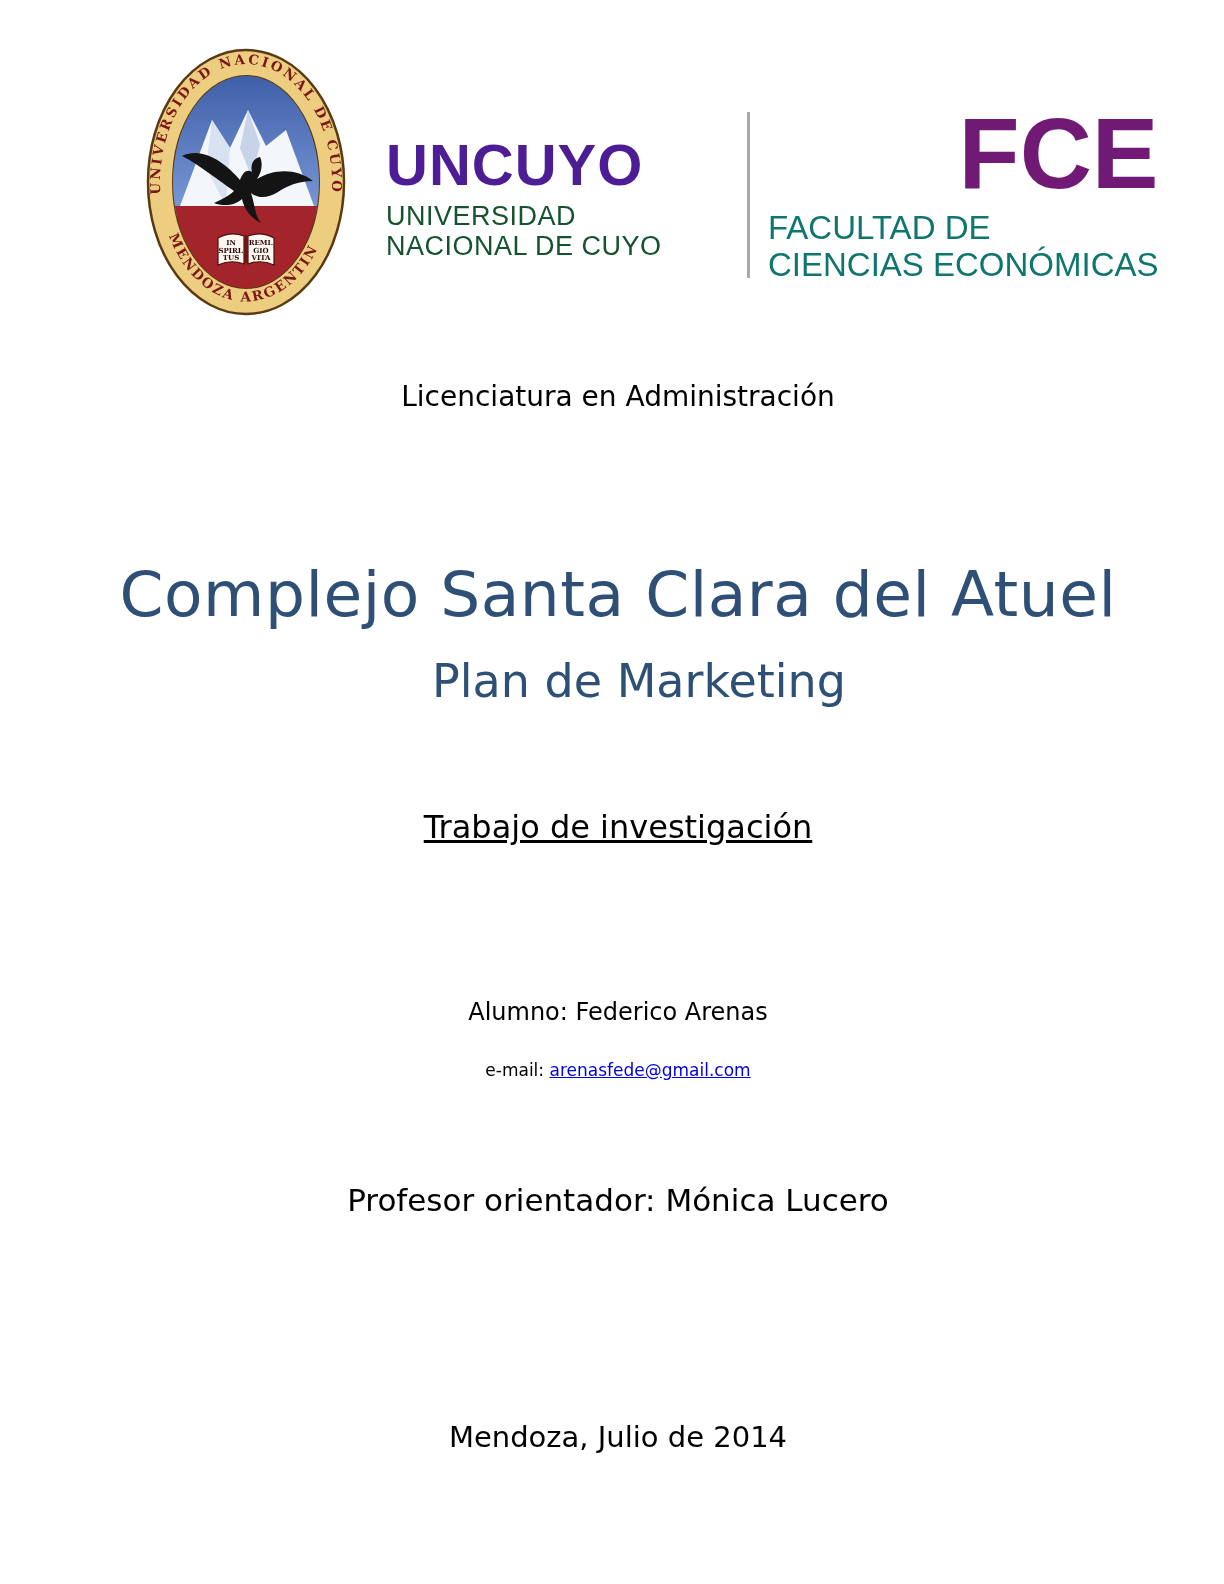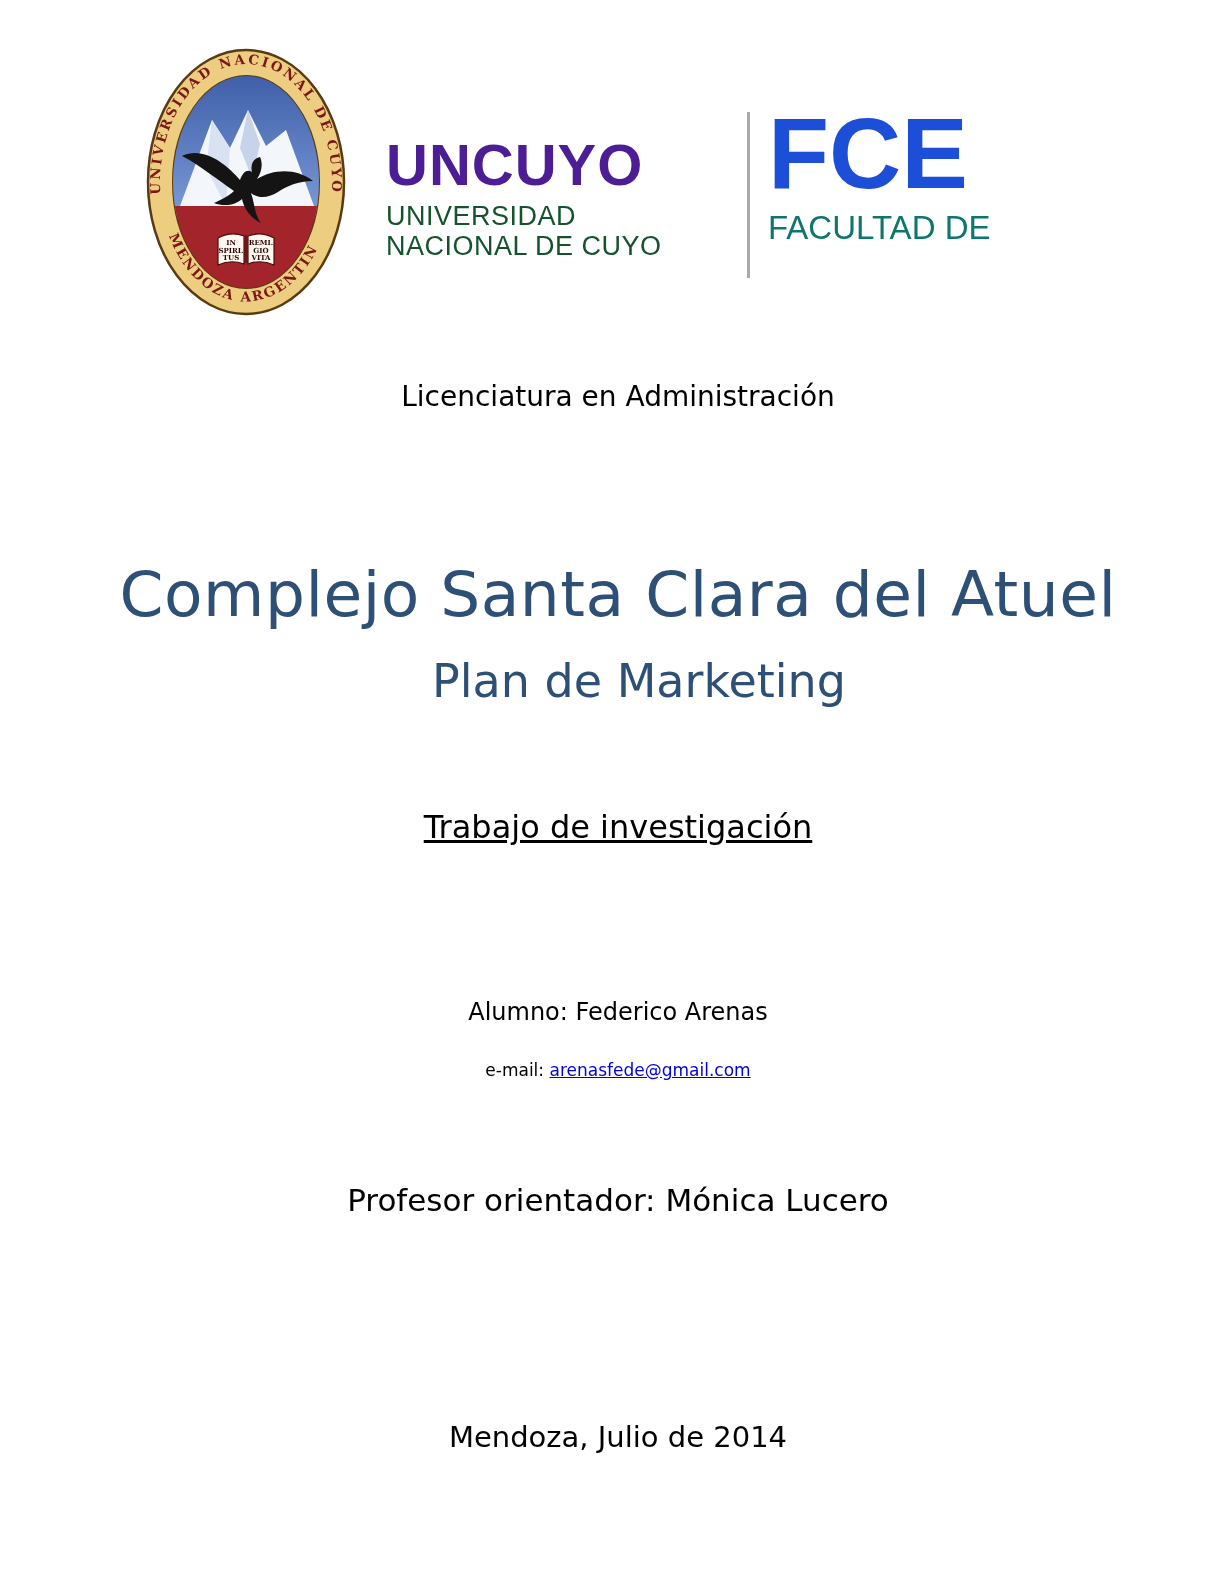--- a/index.html
+++ b/index.html
@@ -8,21 +8,21 @@
     background:#ffffff; overflow:hidden;
     font-family:"DejaVu Sans", sans-serif; color:#000;
   }
   
   .seal { position:absolute; left:146px; top:48px; width:200px; height:268px; }
   .uncuyo-block { position:absolute; left:386px; top:136px; font-family:"Liberation Sans", sans-serif; }
   .uncuyo-acronym { font-size:58px; font-weight:700; letter-spacing:1px; line-height:1; color:#4c1d95; }
   .uncuyo-sub { margin-top:7px; font-size:27px; font-weight:400; letter-spacing:0.5px; line-height:1.12; color:#14532d; }
   .logo-divider { position:absolute; left:747px; top:112px; width:3px; height:166px; background:#aaaaaa; }
   .fce-block { position:absolute; left:768px; top:104px; font-family:"Liberation Sans", sans-serif; }
-  .fce-acronym { font-size:100px; font-weight:700; line-height:0.98; color:#1d4ed8; letter-spacing:0; }
+  .fce-acronym { font-size:100px; font-weight:700; line-height:0.98; color:#701a75; letter-spacing:0;text-align:right; }
   .fce-sub { margin-top:8px; font-size:33px; font-weight:500; line-height:1.12; color:#0f766e; }
   
   .line { position:absolute; left:6px; width:100%; text-align:center; white-space:nowrap;margin-top:30px; }
   .program   { top:350px;  font-size:28px; }
   .doc-title { top:528px;  font-size:63px; color:#2e5077; letter-spacing:0.5px; }
   .doc-subtitle { top:624px; font-size:46px; color:#2e5077;padding-left:21px; }
   .work-type { top:778px;  font-size:32px; text-decoration:underline; }
   .student   { top:968px;  font-size:24px; }
   .email-line{ top:1030px; font-size:17px; }
   .email-link{ color:#0000dc; text-decoration:underline; cursor:pointer; }
@@ -92,20 +92,21 @@
       <div>NACIONAL DE CUYO</div>
     </div>
   </div>
 
   <div class="logo-divider"></div>
 
   <div class="fce-block">
     <div class="fce-acronym">FCE</div>
     <div class="fce-sub">
       <div>FACULTAD DE</div>
+      <div>CIENCIAS ECONÓMICAS</div>
     </div>
   </div>
 
   <div class="line program">Licenciatura en Administración</div>
   <div class="line doc-title">Complejo Santa Clara del Atuel</div>
   <div class="line doc-subtitle">Plan de Marketing</div>
   <div class="line work-type">Trabajo de investigación</div>
   <div class="line student">Alumno: Federico Arenas</div>
   <div class="line email-line">
     <span>e-mail:</span>

